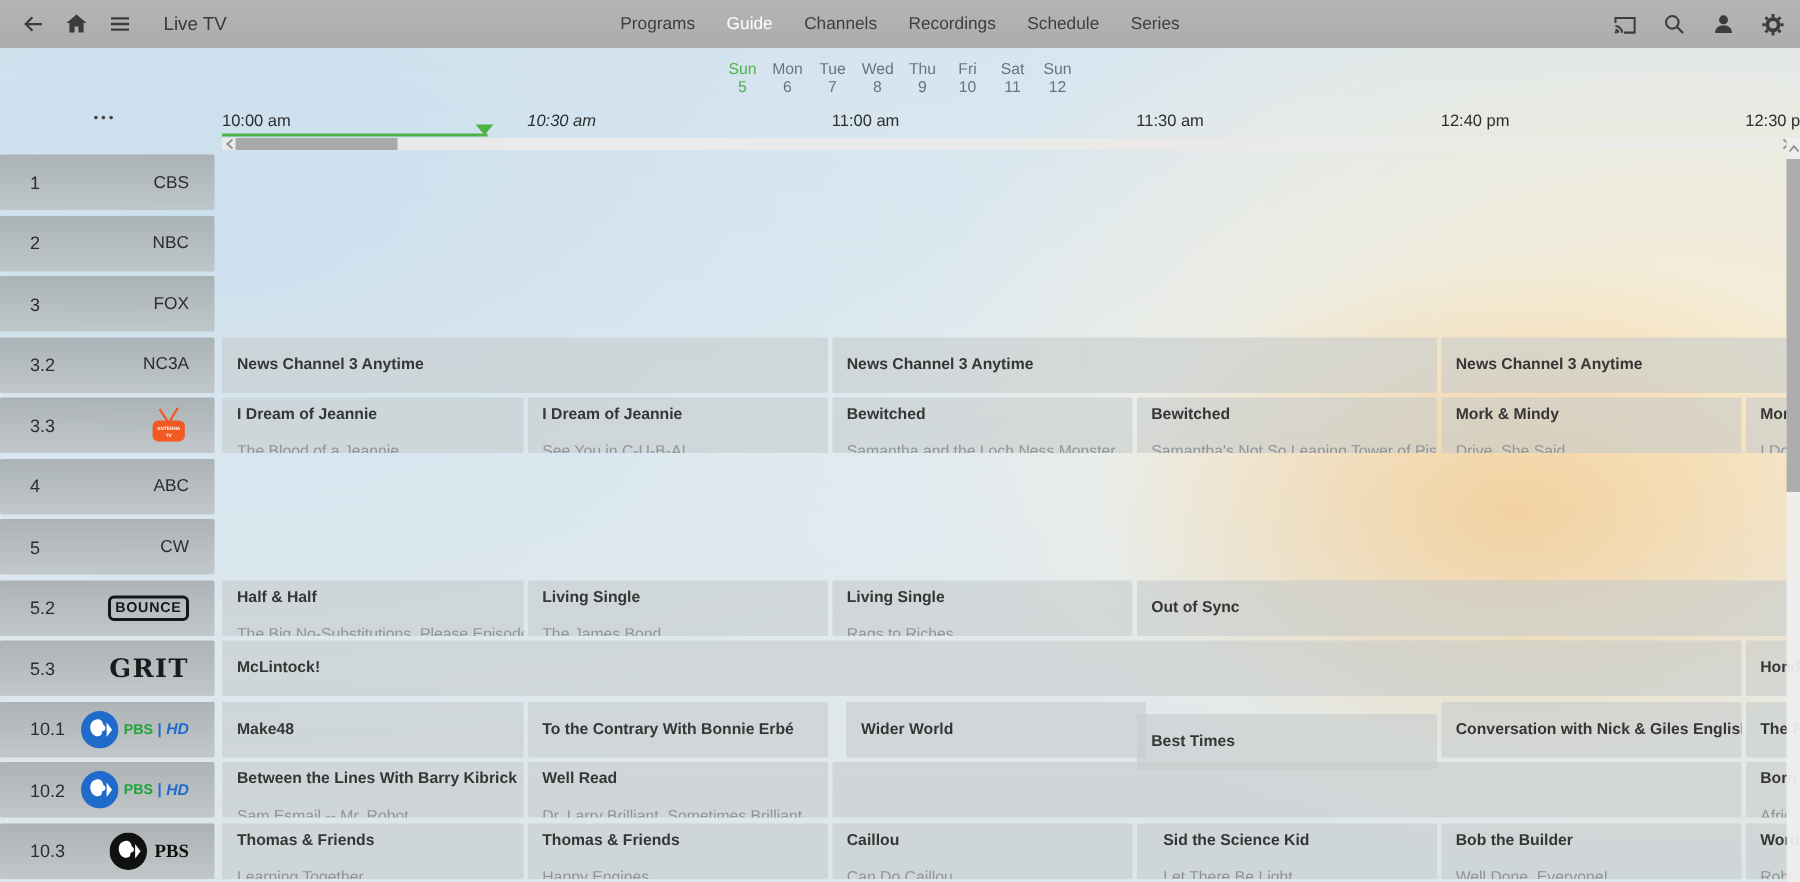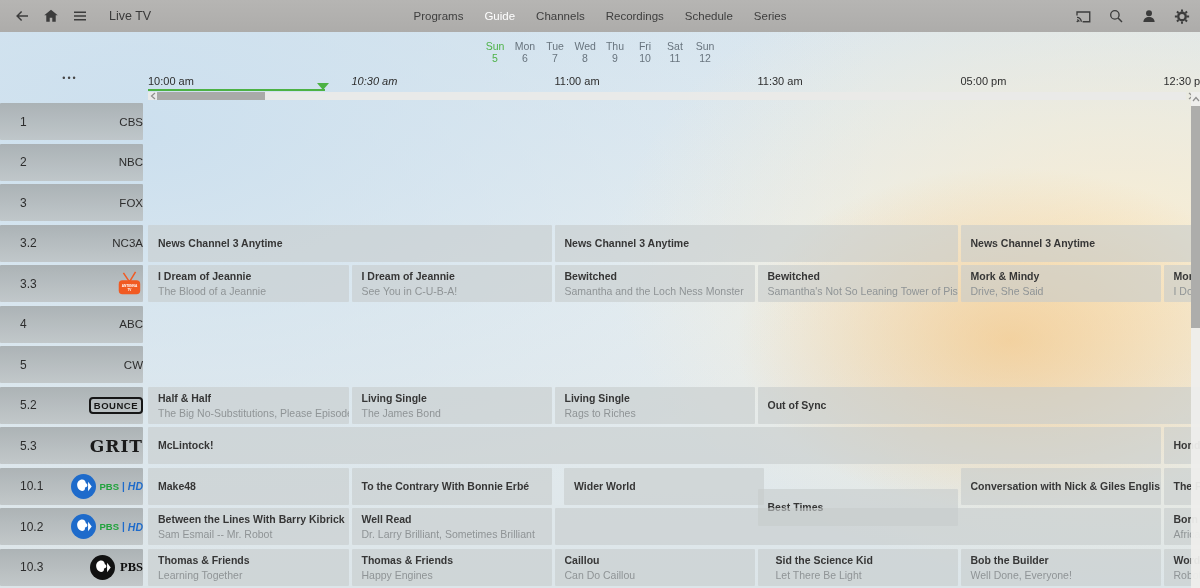--- a/index.html
+++ b/index.html
@@ -44,27 +44,27 @@
   .harrow.left{left:0;}
   .harrow.right{left:1186px;top:92px;position:absolute;z-index:4;}
   .vscroll{position:absolute;right:0;top:92px;width:9px;height:496px;background:rgba(238,238,236,0.95);z-index:4;}
   .vthumb{position:absolute;left:0;top:14px;width:9px;height:222px;background:#adadab;cursor:pointer;}
   .varrow{position:absolute;left:0;top:2px;width:9px;height:9px;display:flex;align-items:center;justify-content:center;cursor:pointer;}
   
   .chan{position:absolute;left:0;width:143px;height:37px;cursor:pointer;border-radius:1px;
     background:linear-gradient(180deg,rgba(166,172,174,0.88),rgba(188,193,194,0.82));
     display:flex;align-items:center;z-index:2;}
   .chan-num{padding-left:20px;font-size:12px;color:#2d2d2d;}
-  .chan-right{margin-left:auto;display:flex;align-items:center;gap:4px;}
+  .chan-right{margin-left:auto;padding-right:17px;display:flex;align-items:center;gap:4px;}
   .chan-name{font-size:11.5px;color:#2d2d2d;}
   .cell{position:absolute;height:37px;background:rgba(199,203,203,0.60);overflow:hidden;
     padding:5px 0 0 10px;border-radius:1px;cursor:pointer;z-index:1;}
   .cell.single{display:flex;align-items:center;padding-top:0;}
   .cell .t{font-size:10.5px;font-weight:bold;color:#363636;white-space:nowrap;line-height:13px;}
-  .cell .s{font-size:10.5px;color:#8f9496;white-space:nowrap;line-height:13px;margin-top:2px;}
+  .cell .s{font-size:10.5px;color:#8f9496;white-space:nowrap;line-height:13px;margin-top:12px;}
   
   .bounce-logo{border:2px solid #161616;border-radius:4px;padding:0 3px;font-size:9.5px;
     font-weight:bold;letter-spacing:0.5px;color:#161616;line-height:13px;}
   .grit-logo{font-family:"DejaVu Serif",serif;font-weight:bold;font-size:17px;letter-spacing:1px;color:#1a1a1a;}
   .pbs-txt{color:#21a33c;font-weight:bold;font-size:9.5px;}
   .pbs-div{color:#1e6bcb;font-weight:bold;font-size:10px;}
   .hd-txt{color:#1e6bcb;font-weight:bold;font-style:italic;font-size:10.5px;}
   .pbs-black-txt{font-family:"Liberation Serif",serif;font-weight:bold;font-size:12.5px;color:#0f0f0f;margin-left:2px;}
 </style>
 </head>
@@ -165,21 +165,21 @@
         <span>12</span>
       </div>
     </div>
 
   <div class="more-btn">•••</div>
   <div id="timeline">
       <div class="time-label" style="left: 148px;">10:00 am</div>
       <div class="time-label" style="left: 351.5px; font-style: italic;">10:30 am</div>
       <div class="time-label" style="left: 554.5px;">11:00 am</div>
       <div class="time-label" style="left: 757.5px;">11:30 am</div>
-      <div class="time-label" style="left: 960.5px;">05:00 pm</div>
+      <div class="time-label" style="left: 960.5px;">12:40 pm</div>
       <div class="time-label" style="left: 1163.5px;">12:30 pm</div>
     </div>
   <div class="progress-line"></div>
   <div class="progress-marker"></div>
 
   <div class="hscroll">
     <div class="harrow left">
       <svg width="6" height="8" viewBox="0 0 6 8">
           <path d="M5 1L1.5 4 5 7" fill="none" stroke="#8f8f8d" stroke-width="1.2"></path>
         </svg>
@@ -332,21 +332,21 @@
       </div>
       <div class="cell single" style="top: 467.5px; left: 148px; width: 200.5px;">
         <div class="t">Make48</div>
       </div>
       <div class="cell single" style="top: 467.5px; left: 351.5px; width: 200px;">
         <div class="t">To the Contrary With Bonnie Erbé</div>
       </div>
       <div class="cell single" style="top: 467.5px; left: 564px; width: 200px;">
         <div class="t">Wider World</div>
       </div>
-      <div class="cell single" style="top: 489px; left: 757.5px; width: 200px;">
+      <div class="cell single" style="top: 476px; left: 757.5px; width: 200px;">
         <div class="t">Best Times</div>
       </div>
       <div class="cell single" style="top: 467.5px; left: 960.5px; width: 200px;">
         <div class="t">Conversation with Nick &amp; Giles English</div>
       </div>
       <div class="cell single" style="top: 467.5px; left: 1163.5px; width: 200px;">
         <div class="t">The Fa</div>
       </div>
       <div class="chan" style="top: 508px;">
         <div class="chan-num">10.2</div>

